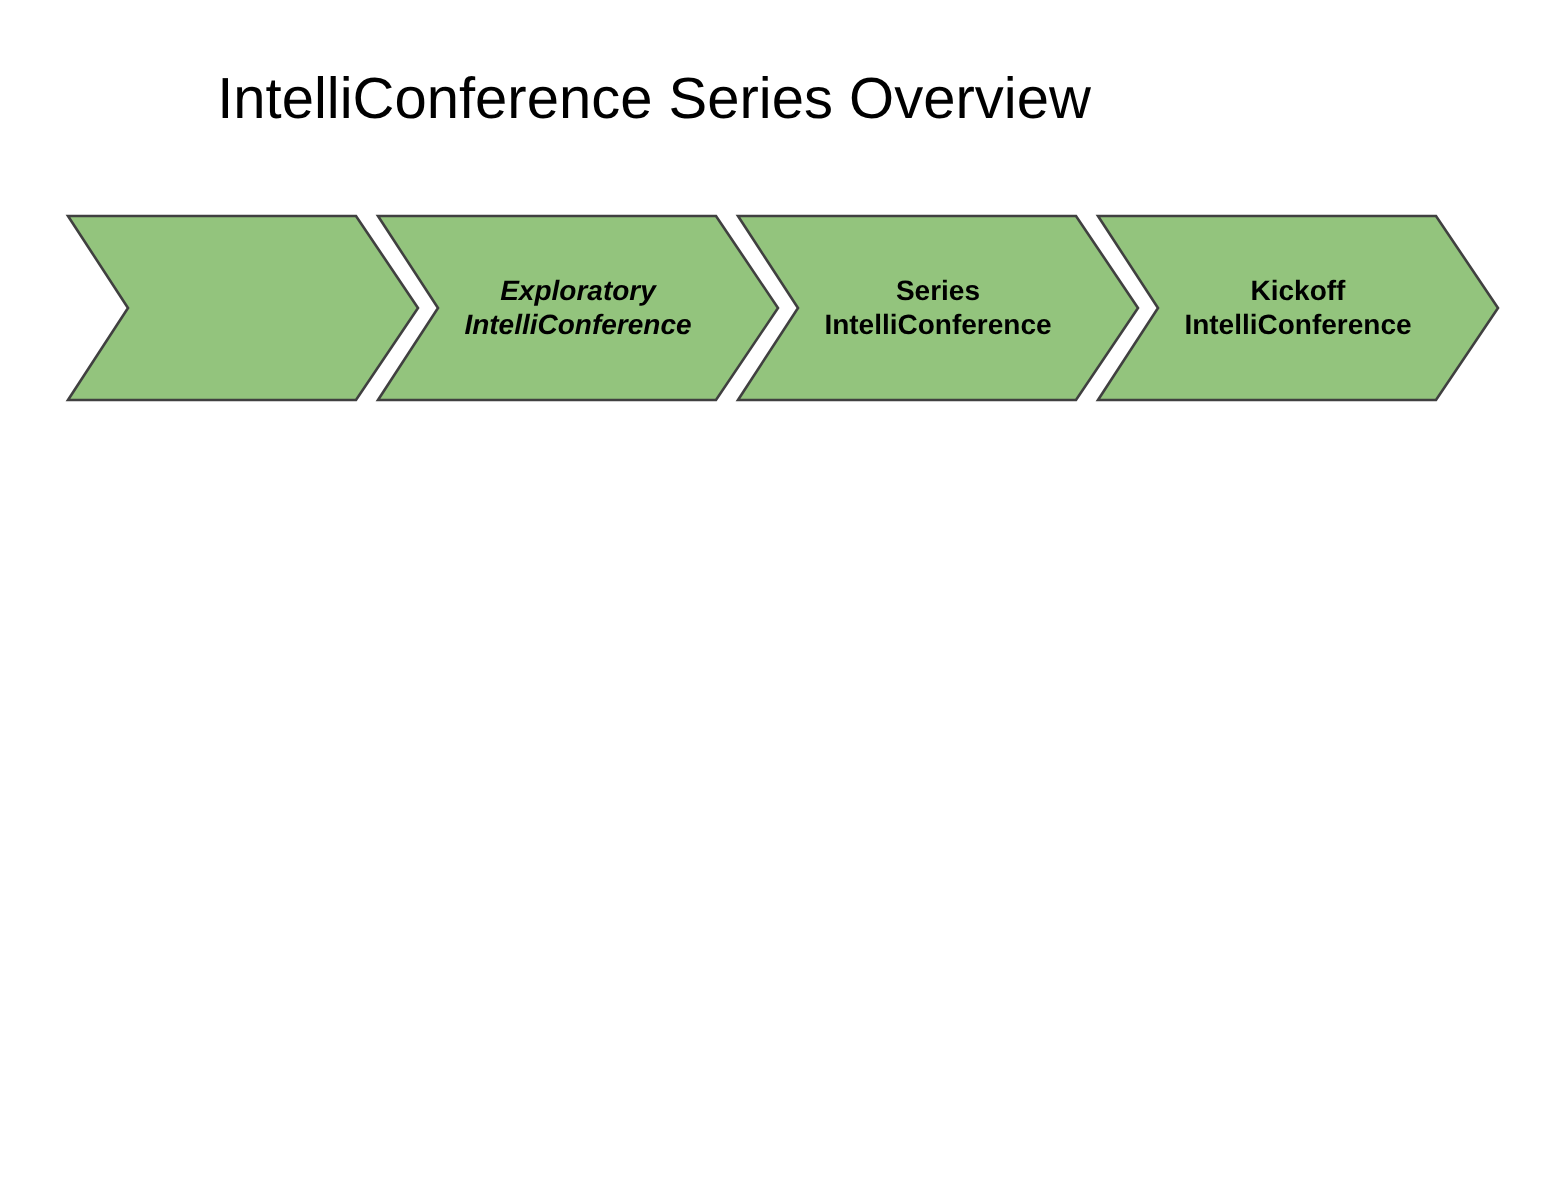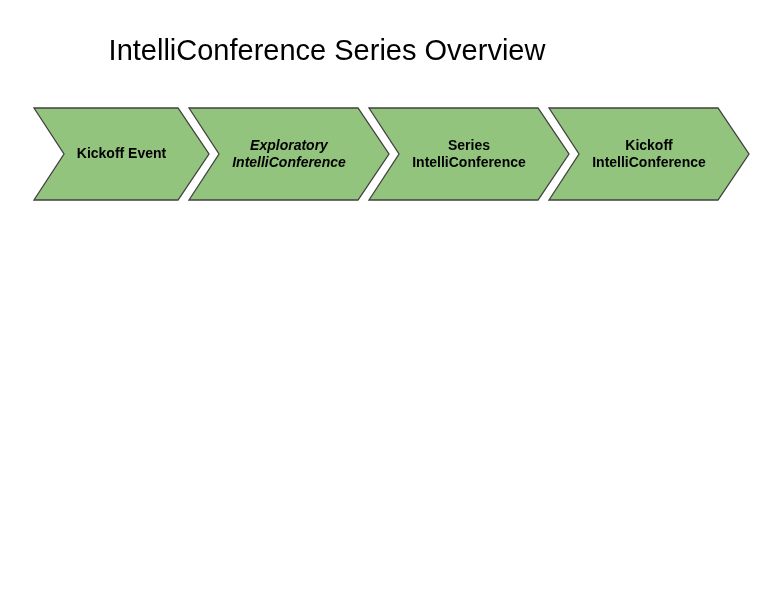--- a/index.html
+++ b/index.html
@@ -66,21 +66,20 @@
     <g stroke="#404040">
       <g fill="#93C47D">
         <polygon points="34,108 178,108 209,154 178,200 34,200 64,154"></polygon>
         <polygon points="189,108 358,108 389,154 358,200 189,200 219,154"></polygon>
         <polygon points="369,108 538,108 569,154 538,200 369,200 399,154"></polygon>
         <polygon points="549,108 718,108 749,154 718,200 549,200 579,154"></polygon>
       </g>
     </g>
   </svg>
 
-  <div class="step-label pos-1">Kickoff Event</div>
   <div class="step-label pos-2">Exploratory
 IntelliConference</div>
   <div class="step-label pos-3">Series
 IntelliConference</div>
   <div class="step-label pos-4">Kickoff
 IntelliConference</div>
 
 </div>
 
 </body></html>

